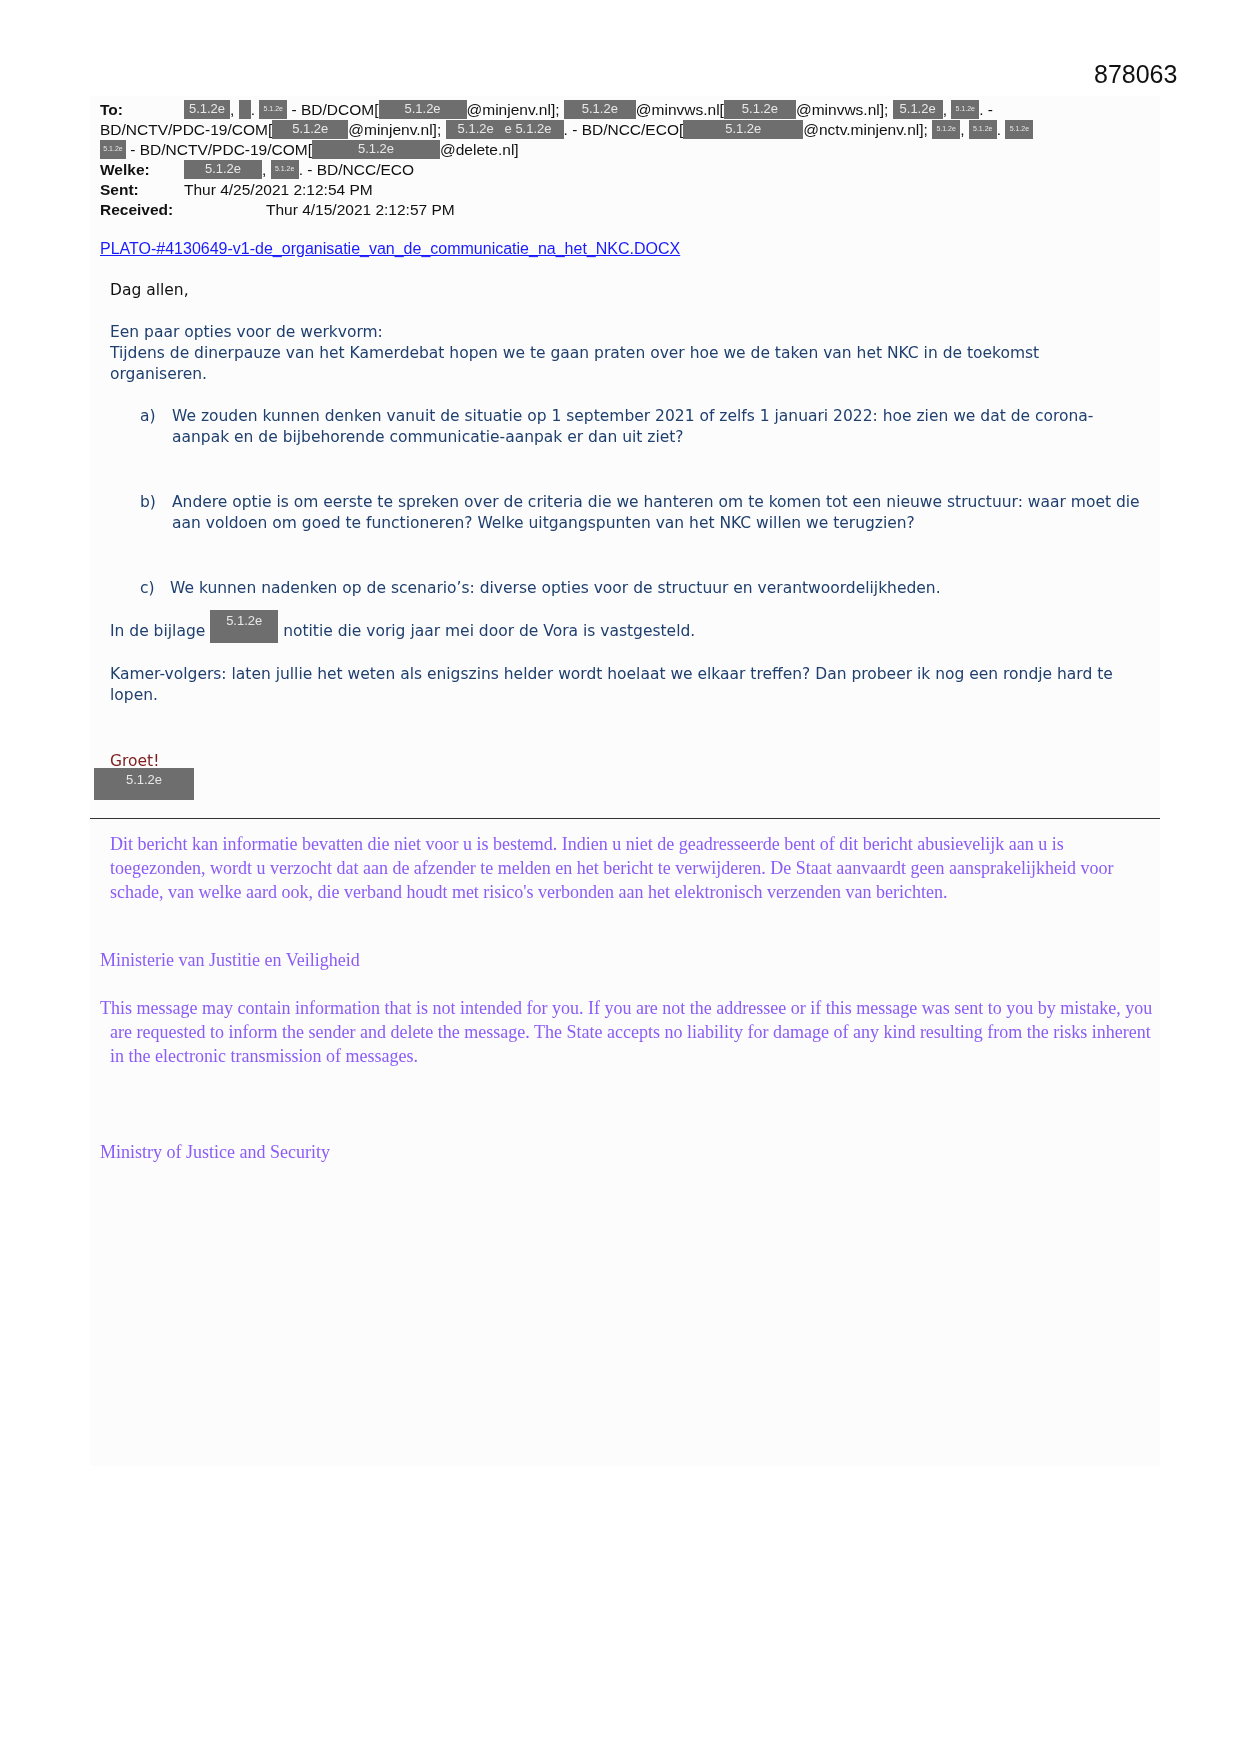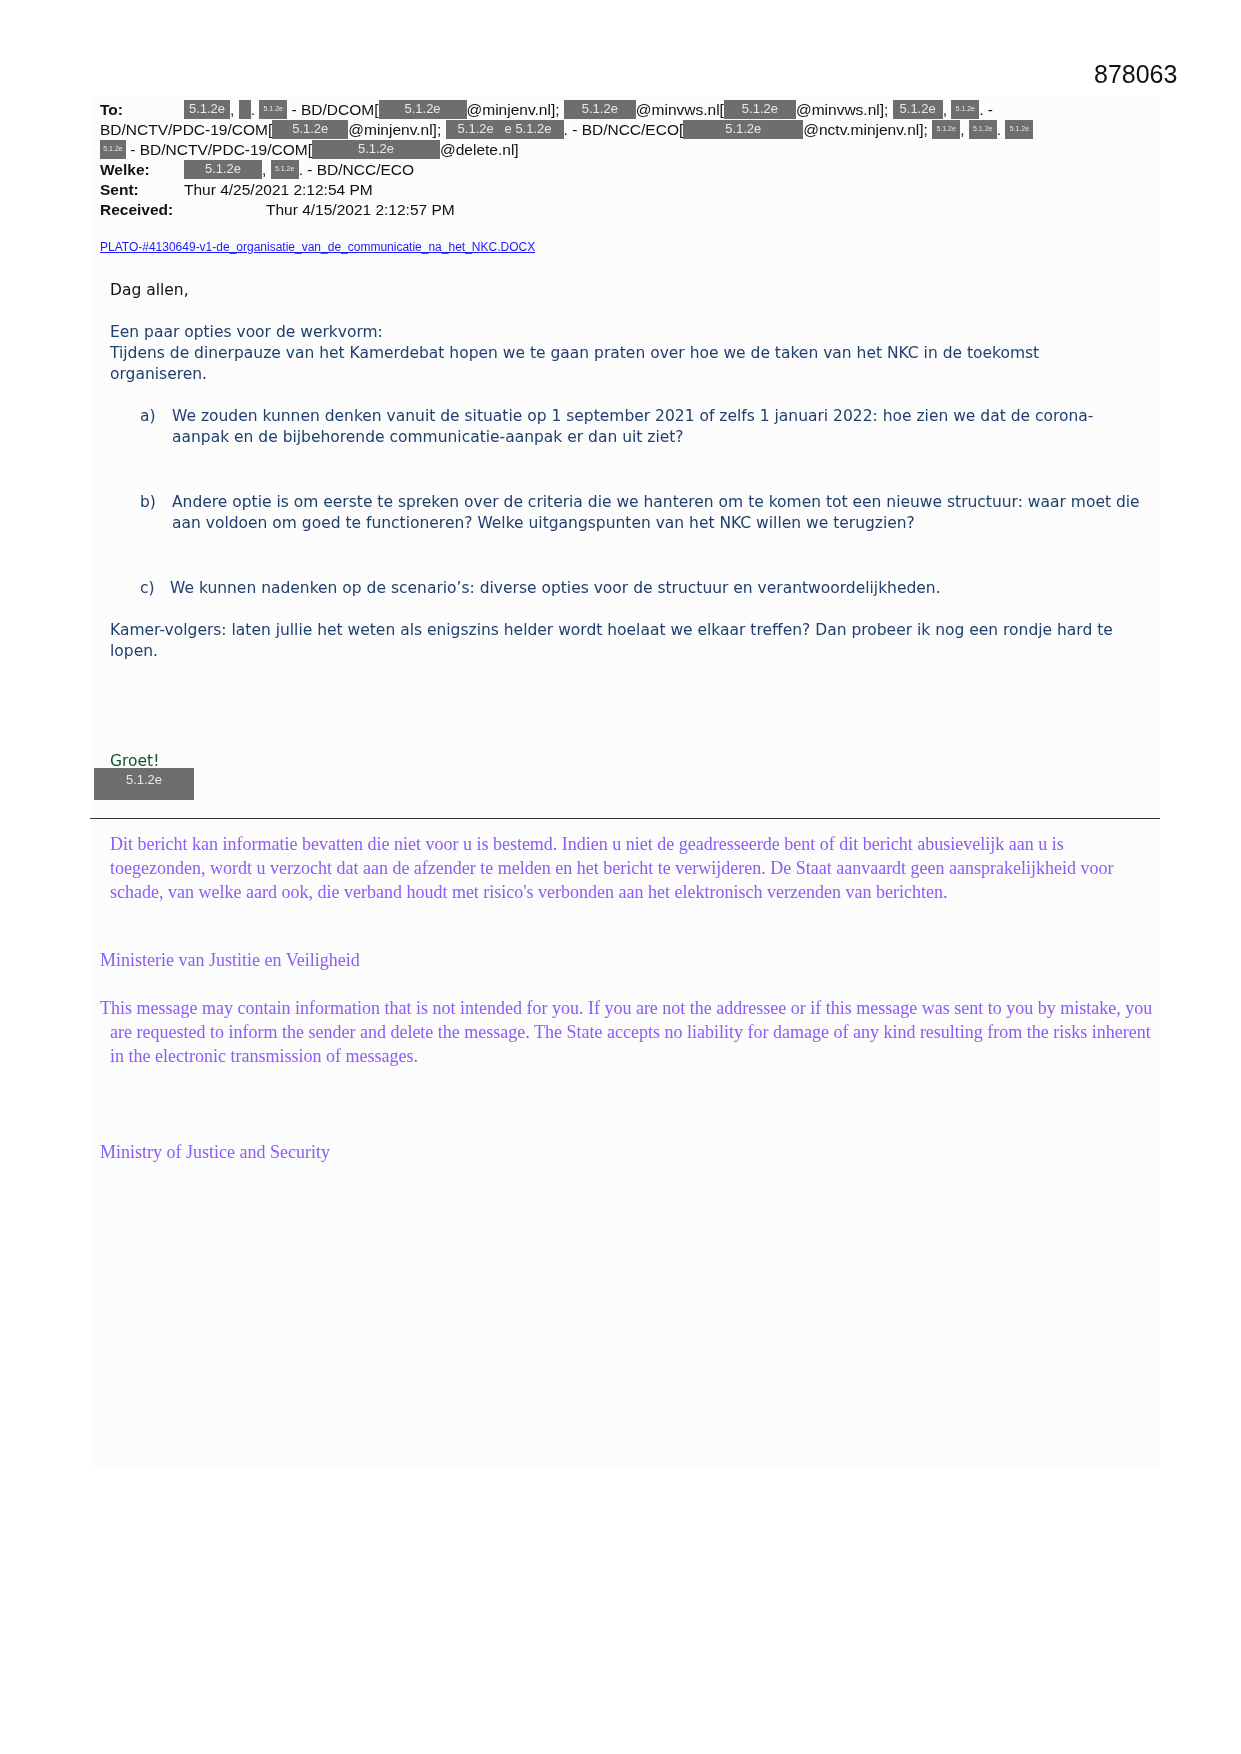--- a/index.html
+++ b/index.html
@@ -25,21 +25,21 @@
     .hlabel { font-weight: bold; display: inline-block; }
     .r {
       display: inline-block; background: #6e6e6e; color: #e8e8e8;
       text-align: center; vertical-align: top; line-height: 18px; height: 19px;
       font-size: 13px;
     }
     .r.sm { font-size: 7px; }
     .r.xs { font-size: 6px; }
     .attach {
       position: absolute; left: 100px; top: 240px;
-      font-family: "Liberation Sans", sans-serif; font-size: 12px; color: #1a1aff;
+      font-family: "Liberation Sans", sans-serif; font-size: 16px; color: #1a1aff;
       text-decoration: underline;
     }
     .body {
       position: absolute; left: 110px; top: 280px; width: 1030px;
       font-family: "DejaVu Sans", sans-serif; font-size: 15.5px; line-height: 21px;
       color: #1f3f6e;
     }
     .greeting { color: #111; }
     .p { margin: 0; }
     .opt { position: relative; padding-left: 62px; margin: 0; }
@@ -48,21 +48,21 @@
       display: inline-block; background: #6e6e6e; color: #e8e8e8;
       font-family: "Liberation Sans", sans-serif; font-size: 13px;
       width: 68px; height: 33px; line-height: 22px; text-align: center; vertical-align: middle;
       margin-top: -10px;
     }
     .sign-redact {
       position: absolute; left: 94px; top: 768px; width: 100px; height: 32px;
       background: #6e6e6e; color: #e8e8e8; font-family: "Liberation Sans", sans-serif;
       font-size: 13px; text-align: center; line-height: 24px;
     }
-    .groet { position: absolute; left: 110px; top: 752px; font-family: "DejaVu Sans", sans-serif; font-size: 15.5px; color: #14532d; }
+    .groet { position: absolute; left: 110px; top: 752px; font-family: "DejaVu Sans", sans-serif; font-size: 15.5px; color: #7f1d1d; }
     .divider { position: absolute; left: 90px; top: 818px; width: 1070px; height: 1px; background: #333; }
     .disclaimer {
       position: absolute; left: 100px; width: 1060px;
       font-family: "Liberation Serif", serif; font-size: 18px; line-height: 24px; color: #8b5cf6;
     }
   </style>
 </head>
 <body>
 
 <div class="page-number">878063</div>
@@ -101,20 +101,25 @@
     <span>We zouden kunnen denken vanuit de situatie op 1 september 2021 of zelfs 1 januari 2022: hoe zien we dat de corona-aanpak en de bijbehorende communicatie-aanpak er dan uit ziet?</span>
   </div>
   <div class="opt" style="margin-top:44px">
     <span class="lbl">b)</span>
     <span>Andere optie is om eerste te spreken over de criteria die we hanteren om te komen tot een nieuwe structuur: waar moet die aan voldoen om goed te functioneren? Welke uitgangspunten van het NKC willen we terugzien?</span>
   </div>
   <div class="opt" style="margin-top:44px; padding-left:60px">
     <span class="lbl">c)</span>
     <span>We kunnen nadenken op de scenario’s: diverse opties voor de structuur en verantwoordelijkheden.</span>
   </div>
+  <p class="p" style="margin-top:21px">
+    <span>In de bijlage</span>
+    <span class="redact-inline">5.1.2e</span>
+    <span>notitie die vorig jaar mei door de Vora is vastgesteld.</span>
+  </p>
   <p class="p" style="margin-top:21px">Kamer-volgers: laten jullie het weten als enigszins helder wordt hoelaat we elkaar treffen? Dan probeer ik nog een rondje hard te lopen.</p>
 </div>
 
 <div class="groet">Groet!</div>
 <div class="sign-redact">5.1.2e</div>
 
 <div class="divider"></div>
 
 <div class="disclaimer" style="top:832px; left:110px; width:1040px;">Dit bericht kan informatie bevatten die niet voor u is bestemd. Indien u niet de geadresseerde bent of dit bericht abusievelijk aan u is toegezonden, wordt u verzocht dat aan de afzender te melden en het bericht te verwijderen. De Staat aanvaardt geen aansprakelijkheid voor schade, van welke aard ook, die verband houdt met risico's verbonden aan het elektronisch verzenden van berichten.</div>
 <div class="disclaimer" style="top:948px;">Ministerie van Justitie en Veiligheid</div>

